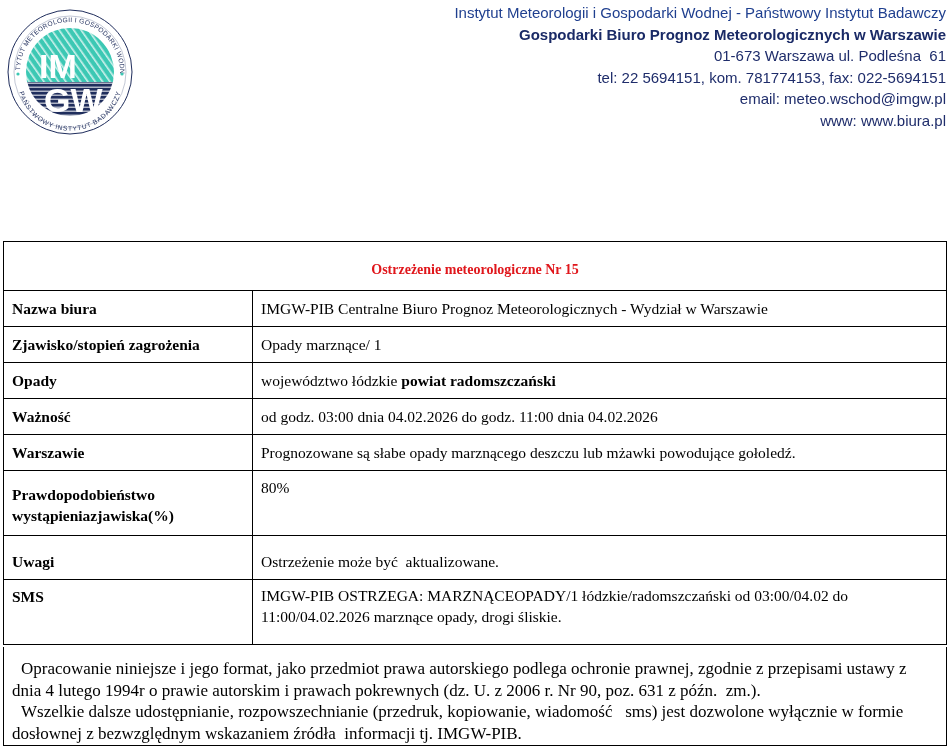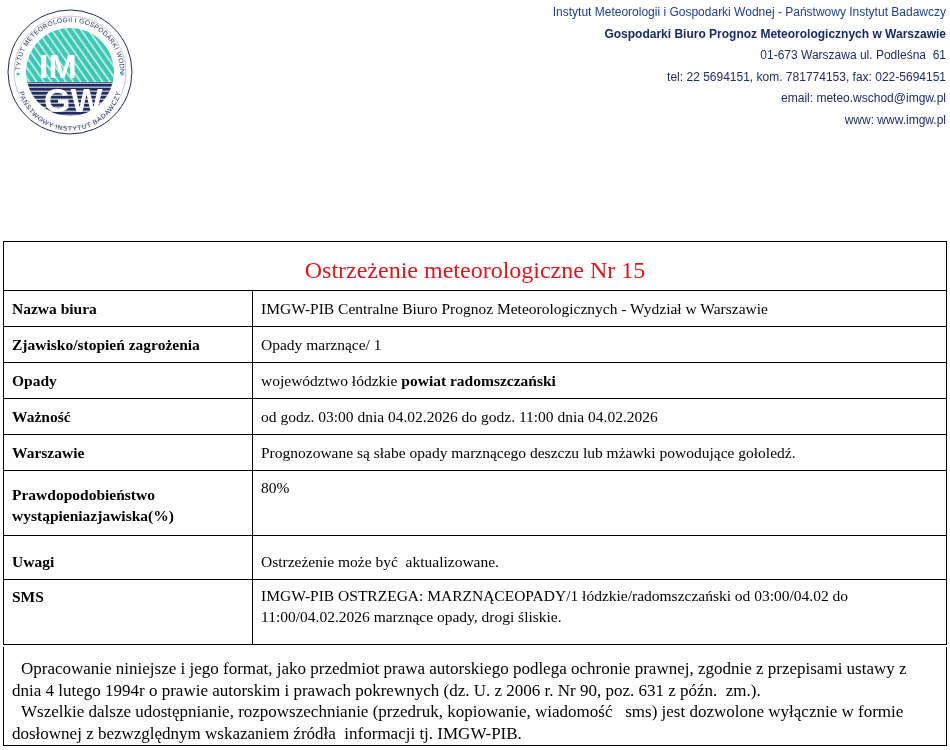--- a/index.html
+++ b/index.html
@@ -1,30 +1,30 @@
 <!DOCTYPE html>
 <html><head>
 <meta charset="utf-8">
 <style>
   html, body { margin:0; padding:0; background:#ffffff; }
   body { width:950px; height:750px; position:relative; overflow:hidden; }
 
   
   .logo { position:absolute; left:6px; top:8px; width:128px; height:128px; }
   .header { position:absolute; right:4px; top:2px; text-align:right;
-            font-family:"Liberation Sans", sans-serif; color:#1f2d6b; font-size:12px; line-height:21.5px; }
+            font-family:"Liberation Sans", sans-serif; color:#1f2d6b; font-size:15px; line-height:21.5px; }
   .header .inst { color:#1f3f8f; }
   .header .office { font-weight:bold; color:#1a2a66; }
 
   
   .warn { position:absolute; left:3px; top:241px; width:944px; border-collapse:collapse;
           font-family:"Liberation Serif", serif; font-size:15.5px; color:#000; }
   .warn td { border:1px solid #000; padding:0 8px; vertical-align:middle; }
   .warn td.lbl { width:232px; font-weight:bold; }
-  .warn .title-cell { text-align:center; color:#e0161b; font-weight:normal; font-size:24px;
+  .warn .title-cell { text-align:center; color:#e0161b; font-weight:bold; font-size:14px;
                       height:40px; padding-top:8px; vertical-align:middle; }
   .r36 td { height:35px; }
   .r57 td { height:56px; }
   .top td { vertical-align:top; padding-top:8px; }
   .bold { font-weight:bold; }
 
   .footer { position:absolute; left:3px; top:647px; width:926px; height:87px; border:1px solid #000; border-top:none;
             font-family:"Liberation Serif", serif; font-size:17px; line-height:21.5px; color:#000;
             padding:11px 8px 0 8px; }
   .footer p { margin:0; }
@@ -66,21 +66,21 @@
   <circle cx="12" cy="66" r="1.6" fill="#3cc8b4"></circle>
   <circle cx="116" cy="66" r="1.6" fill="#3cc8b4"></circle>
 </svg>
 
 <div class="header">
   <div class="inst">Instytut Meteorologii i Gospodarki Wodnej - Państwowy Instytut Badawczy</div>
   <div class="office">Gospodarki Biuro Prognoz Meteorologicznych w Warszawie</div>
   <div style="white-space:pre">01-673 Warszawa ul. Podleśna  61</div>
   <div>tel: 22 5694151, kom. 781774153, fax: 022-5694151</div>
   <div>email: meteo.wschod@imgw.pl</div>
-  <div>www: www.imgw.pl</div>
+  <div>www: www.biura.pl</div>
 </div>
 
 <table class="warn">
   <tbody>
       <tr>
     <td colspan="2" class="title-cell">Ostrzeżenie meteorologiczne Nr 15</td>
   </tr>
   <tr class="r36">
     <td class="lbl">Nazwa biura</td>
     <td>IMGW-PIB Centralne Biuro Prognoz Meteorologicznych - Wydział w Warszawie</td>

